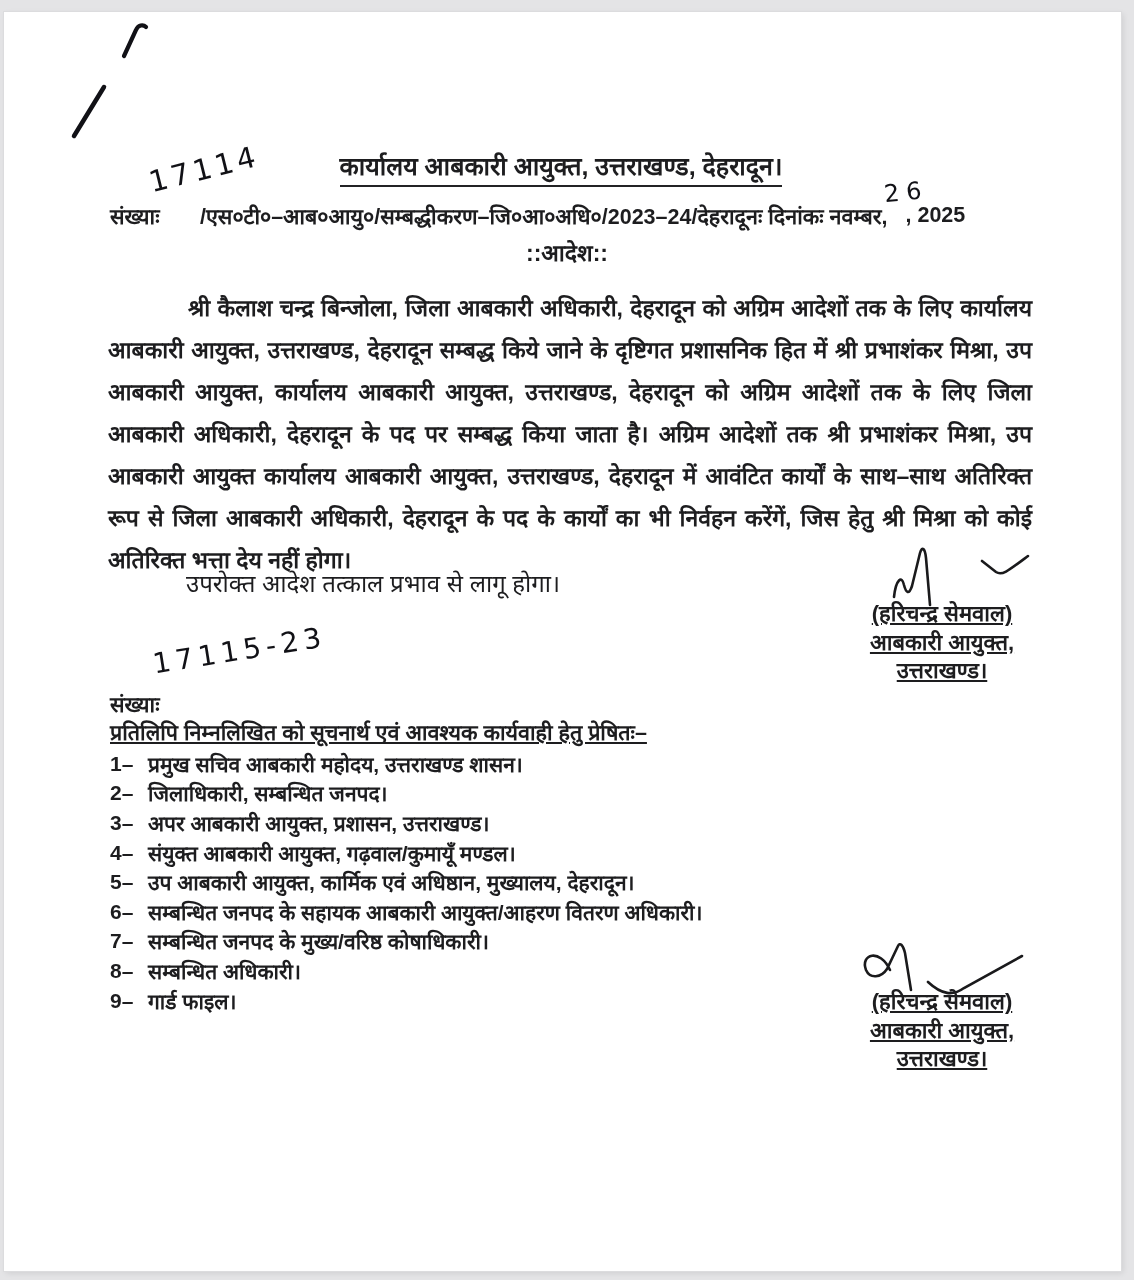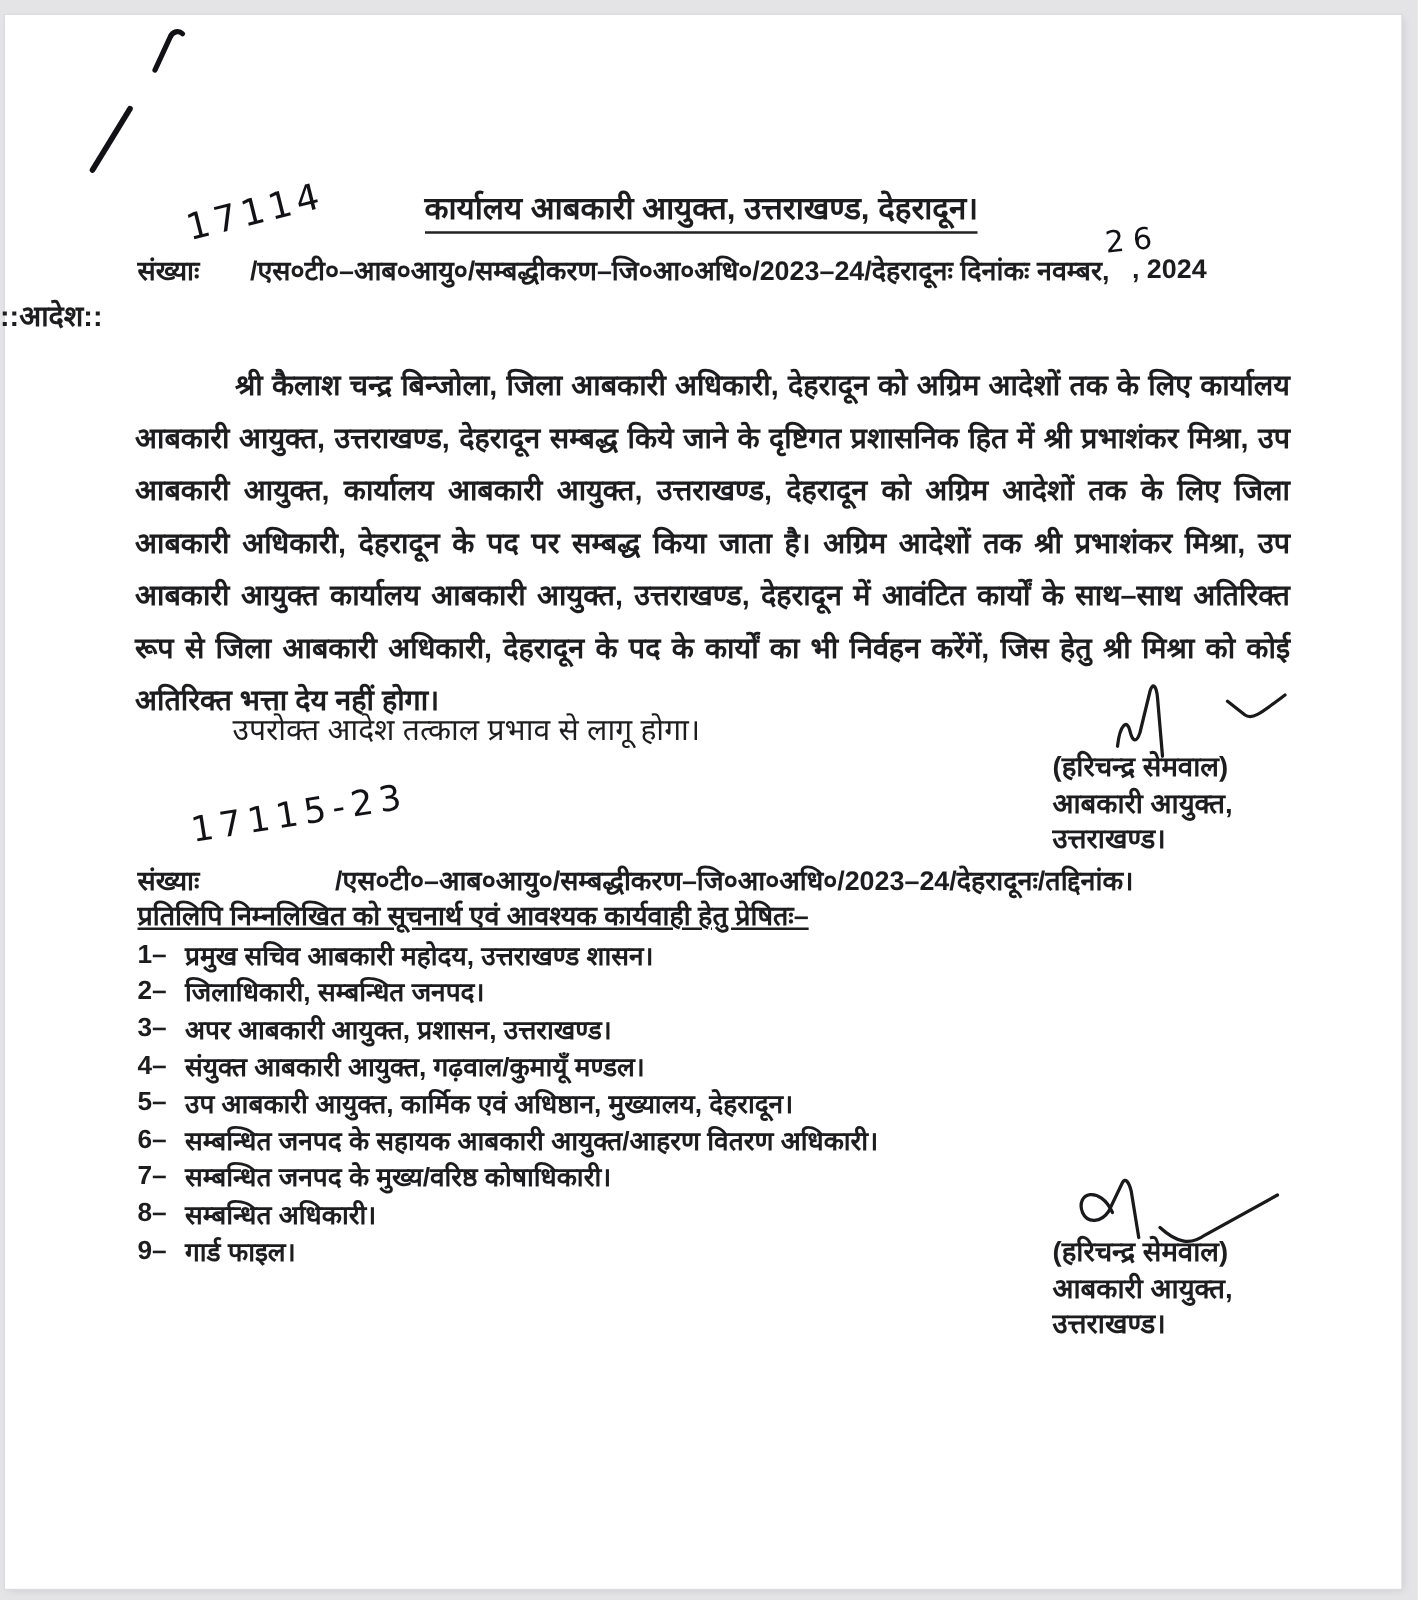--- a/index.html
+++ b/index.html
@@ -39,43 +39,44 @@
     white-space: nowrap;
   }
   .ref-row-1 { left: 110px; top: 201px; }
   .ref-row-1 .lbl { width: 90px; flex: 0 0 90px; }
   .ref-row-2 { left: 110px; top: 689px; }
   .ref-row-2 .lbl { width: 158px; flex: 0 0 158px; }
   .ref-gap { display: inline-block; width: 18px; }
 
   .order-heading {
     left: 0; top: 236px; width: 1134px;
-    text-align: left;
+    text-align: center;
     font-size: 23px; font-weight: 700;
   }
 
   .body-para {
     left: 108px; top: 287px; width: 924px;
     font-size: 23px; font-weight: 600;
     line-height: 42px;
     text-align: justify;
     text-indent: 80px;
   }
 
   .effective-line {
     left: 186px; top: 566px;
     font-size: 24px; font-weight: 400;
   }
 
   .sig-block {
     width: 200px;
-    text-align: left;
+    text-align: center;
     font-size: 22px; font-weight: 600;
     line-height: 28.5px;
     white-space: nowrap;
+    text-decoration: underline;
   }
   .sig-block-1 { left: 842px; top: 600px; }
   .sig-block-2 { left: 842px; top: 988px; }
 
   .copy-intro {
     left: 110px; top: 717px;
     font-size: 21.5px; font-weight: 600;
     white-space: nowrap;
     text-decoration: underline;
   }
@@ -133,21 +134,21 @@
   <div class="abs hw hw-top-number">17114</div>
 
   <div class="abs doc-title">
     <span class="u">कार्यालय आबकारी आयुक्त, उत्तराखण्ड, देहरादून।</span>
   </div>
 
   <div class="abs ref-row ref-row-1">
     <span class="lbl">संख्याः</span>
     <span>/एस०टी०–आब०आयु०/सम्बद्धीकरण–जि०आ०अधि०/2023–24/देहरादूनः दिनांकः नवम्बर,</span>
     <span class="ref-gap"></span>
-    <span>, 2024</span>
+    <span>, 2025</span>
   </div>
 
   <div class="abs hw hw-date-day">26</div>
 
   <div class="abs order-heading">::आदेश::</div>
 
   <div class="abs body-para">श्री कैलाश चन्द्र बिन्जोला, जिला आबकारी अधिकारी, देहरादून को अग्रिम आदेशों तक के लिए कार्यालय आबकारी आयुक्त, उत्तराखण्ड, देहरादून सम्बद्ध किये जाने के दृष्टिगत प्रशासनिक हित में श्री प्रभाशंकर मिश्रा, उप आबकारी आयुक्त, कार्यालय आबकारी आयुक्त, उत्तराखण्ड, देहरादून को अग्रिम आदेशों तक के लिए जिला आबकारी अधिकारी, देहरादून के पद पर सम्बद्ध किया जाता है। अग्रिम आदेशों तक श्री प्रभाशंकर मिश्रा, उप आबकारी आयुक्त कार्यालय आबकारी आयुक्त, उत्तराखण्ड, देहरादून में आवंटित कार्यों के साथ–साथ अतिरिक्त रूप से जिला आबकारी अधिकारी, देहरादून के पद के कार्यों का भी निर्वहन करेंगें, जिस हेतु श्री मिश्रा को कोई अतिरिक्त भत्ता देय नहीं होगा।</div>
 
   <div class="abs effective-line">उपरोक्त आदेश तत्काल प्रभाव से लागू होगा।</div>
 
@@ -159,21 +160,20 @@
   <div class="abs sig-block sig-block-1">
     <div>(हरिचन्द्र सेमवाल)</div>
     <div>आबकारी आयुक्त,</div>
     <div>उत्तराखण्ड।</div>
   </div>
 
   <div class="abs hw hw-dispatch-number">17115-23</div>
 
   <div class="abs ref-row ref-row-2">
     <span class="lbl">संख्याः</span>
-    <span>/एस०टी०–आब०आयु०/सम्बद्धीकरण–जि०आ०अधि०/2023–24/देहरादूनः/तद्दिनांक।</span>
   </div>
 
   <div class="abs copy-intro">प्रतिलिपि निम्नलिखित को सूचनार्थ एवं आवश्यक कार्यवाही हेतु प्रेषितः–</div>
 
   <div class="abs recipients">
     <div class="recipient-row">
       <span class="num">1–</span>
       <span>प्रमुख सचिव आबकारी महोदय, उत्तराखण्ड शासन।</span>
     </div>
     <div class="recipient-row">

